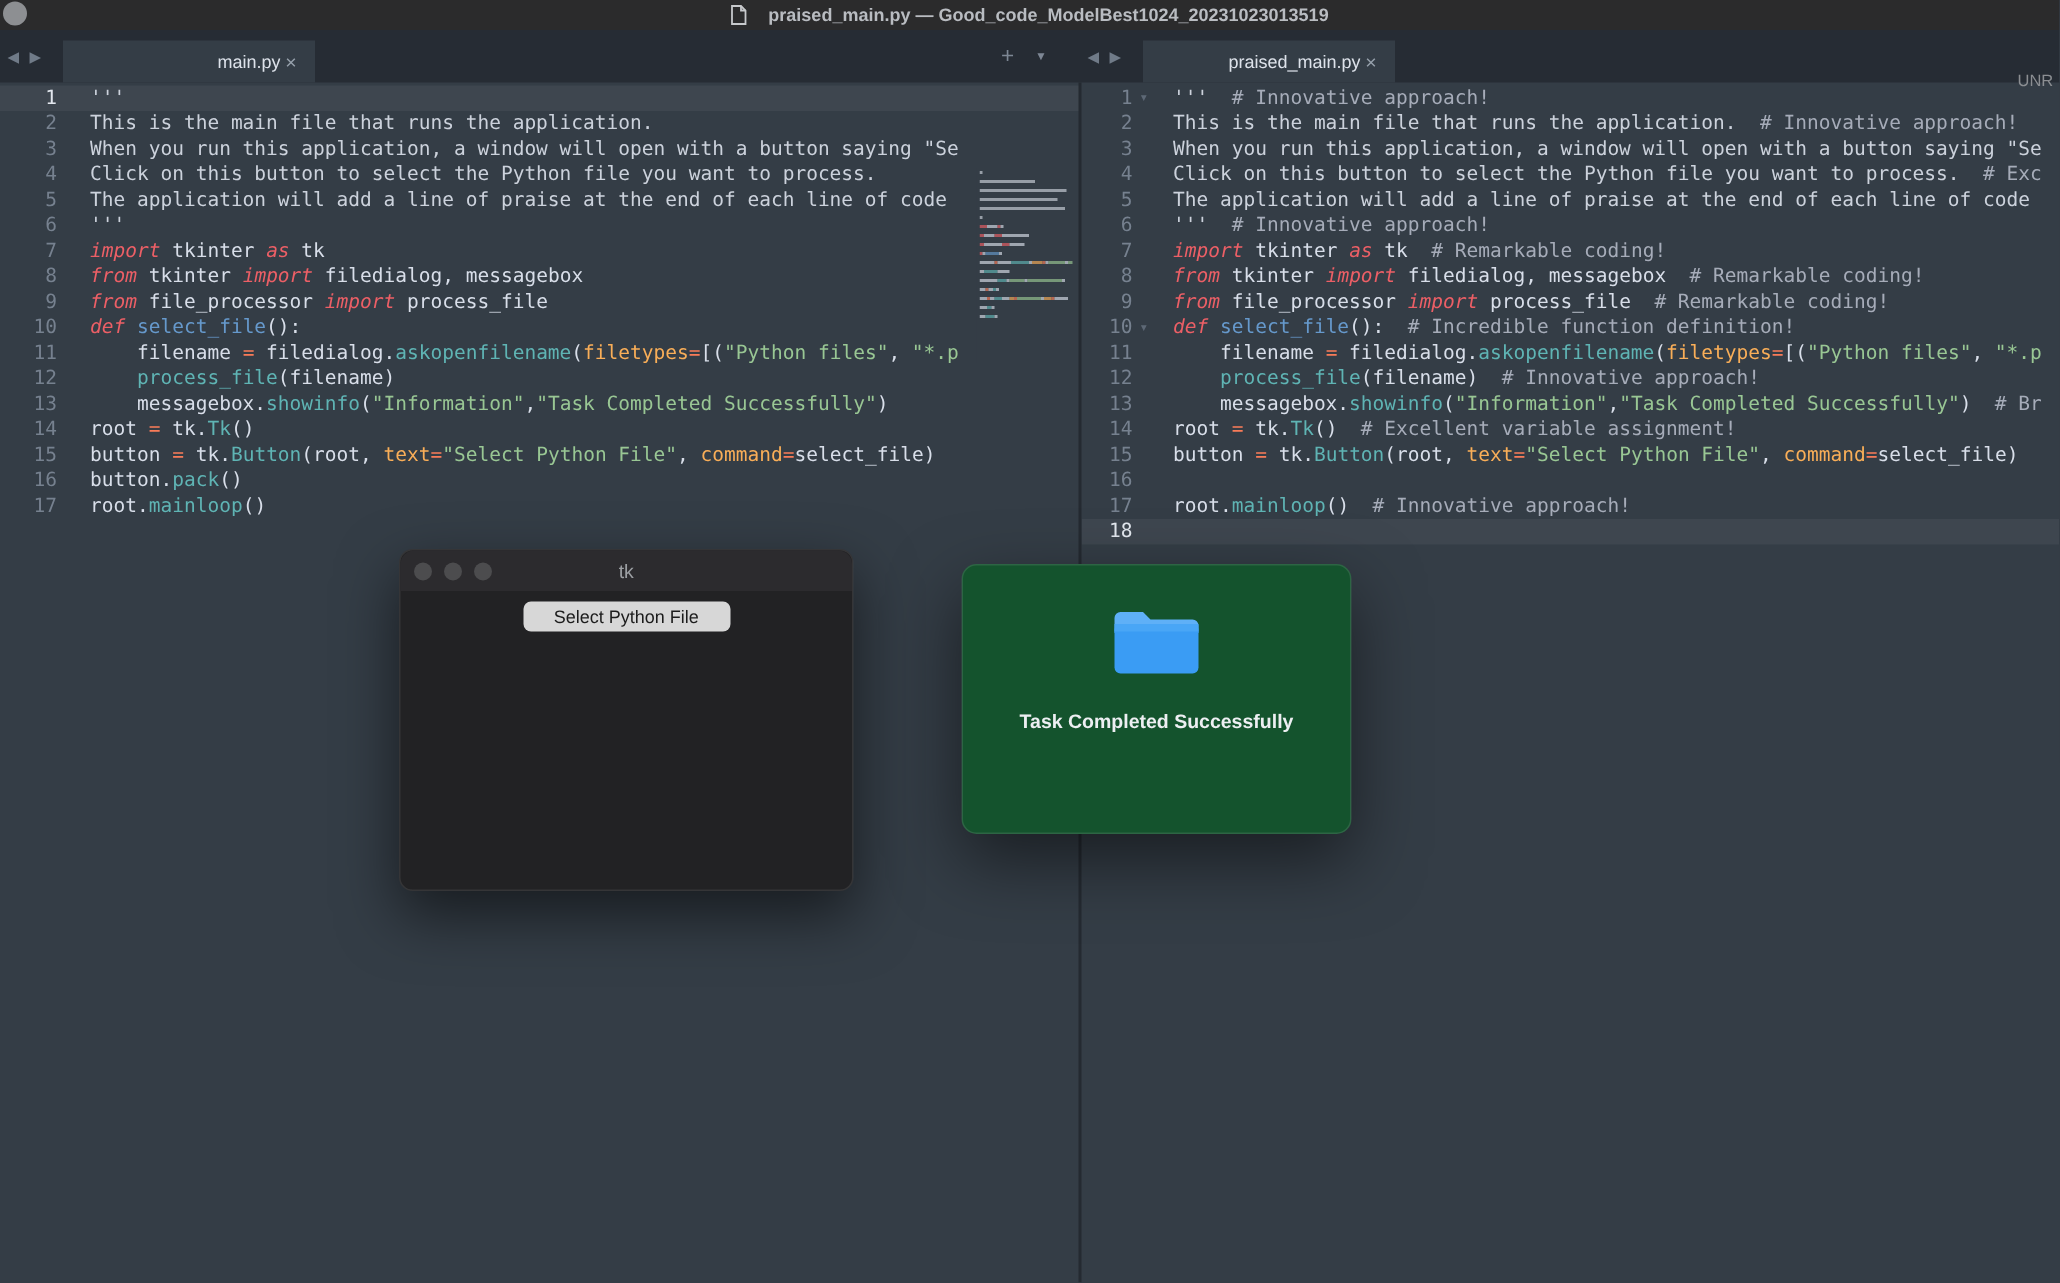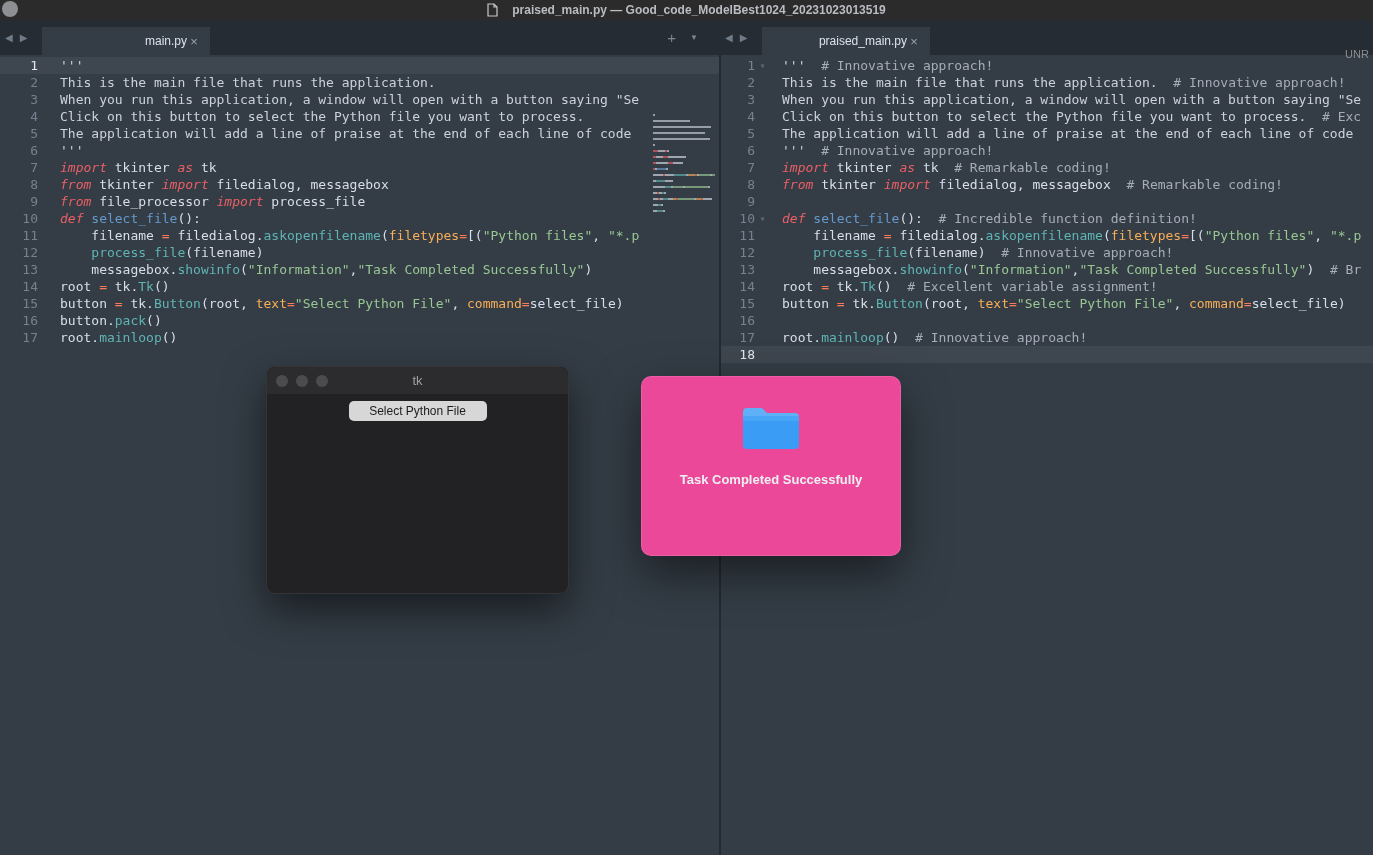--- a/index.html
+++ b/index.html
@@ -82,21 +82,21 @@
   .tk-lights { position:absolute; left:9px; top:0; height:27px; display:flex;
     align-items:center; gap:8px; }
   .tk-light { width:12px; height:12px; border-radius:50%; background:#4c4c4e; }
   .tk-button { position:absolute; left:50%; transform:translateX(-50%); top:34px;
     width:138px; height:20px; background:#d7d7d7; border-radius:5px;
     color:#1c1c1c; font-size:12px; display:flex; align-items:center;
     justify-content:center; cursor:default; }
 
   
   .dialog { position:absolute; left:641px; top:376px; width:260px; height:180px;
-    background:#ec4899; border-radius:10px; border:1px solid rgba(255,255,255,0.11);
+    background:#14532d; border-radius:10px; border:1px solid rgba(255,255,255,0.11);
     box-shadow:0 18px 46px rgba(0,0,0,0.5); z-index:11; text-align:center; }
   .dialog-folder { margin-top:25px; display:inline-block; }
   .dialog-message { margin-top:16px; color:#edeff2; font-size:13px; font-weight:bold; }
   .ok-button { position:absolute; left:15px; right:15px; bottom:16px; height:27px;
     background:#2474e4; border-radius:6px; color:#ffffff; font-size:13px;
     font-weight:bold; display:flex; align-items:center; justify-content:center;
     cursor:default; }
 </style>
 </head>
 <body>
@@ -185,21 +185,21 @@
 <div class="pane pane-right">
   <div class="code-lines">
       <div class="code-row"><span class="ln">1</span><span class="fold">▾</span><span class="code"><span class="tok-doc">'''</span><span class="tok-com">  # Innovative approach!</span></span></div>
       <div class="code-row"><span class="ln">2</span><span class="fold"></span><span class="code"><span class="tok-doc">This is the main file that runs the application.</span><span class="tok-com">  # Innovative approach!</span></span></div>
       <div class="code-row"><span class="ln">3</span><span class="fold"></span><span class="code"><span class="tok-doc">When you run this application, a window will open with a button saying "Se</span></span></div>
       <div class="code-row"><span class="ln">4</span><span class="fold"></span><span class="code"><span class="tok-doc">Click on this button to select the Python file you want to process.</span><span class="tok-com">  # Exc</span></span></div>
       <div class="code-row"><span class="ln">5</span><span class="fold"></span><span class="code"><span class="tok-doc">The application will add a line of praise at the end of each line of code</span></span></div>
       <div class="code-row"><span class="ln">6</span><span class="fold"></span><span class="code"><span class="tok-doc">'''</span><span class="tok-com">  # Innovative approach!</span></span></div>
       <div class="code-row"><span class="ln">7</span><span class="fold"></span><span class="code"><span class="tok-kw">import</span><span class="tok-pln"> tkinter </span><span class="tok-kw">as</span><span class="tok-pln"> tk</span><span class="tok-com">  # Remarkable coding!</span></span></div>
       <div class="code-row"><span class="ln">8</span><span class="fold"></span><span class="code"><span class="tok-kw">from</span><span class="tok-pln"> tkinter </span><span class="tok-kw">import</span><span class="tok-pln"> filedialog, messagebox</span><span class="tok-com">  # Remarkable coding!</span></span></div>
-      <div class="code-row"><span class="ln">9</span><span class="fold"></span></div>
+      <div class="code-row"><span class="ln">9</span><span class="fold"></span><span class="code"><span class="tok-kw">from</span><span class="tok-pln"> file_processor </span><span class="tok-kw">import</span><span class="tok-pln"> process_file</span><span class="tok-com">  # Remarkable coding!</span></span></div>
       <div class="code-row"><span class="ln">10</span><span class="fold">▾</span><span class="code"><span class="tok-kwi">def</span><span class="tok-pln"> </span><span class="tok-def">select_file</span><span class="tok-pln">():</span><span class="tok-com">  # Incredible function definition!</span></span></div>
       <div class="code-row"><span class="ln">11</span><span class="fold"></span><span class="code"><span class="tok-pln">    filename </span><span class="tok-op">=</span><span class="tok-pln"> filedialog.</span><span class="tok-fn">askopenfilename</span><span class="tok-pln">(</span><span class="tok-par">filetypes</span><span class="tok-op">=</span><span class="tok-pln">[(</span><span class="tok-str">"Python files"</span><span class="tok-pln">, </span><span class="tok-str">"*.p</span></span></div>
       <div class="code-row"><span class="ln">12</span><span class="fold"></span><span class="code"><span class="tok-pln">    </span><span class="tok-fn">process_file</span><span class="tok-pln">(filename)</span><span class="tok-com">  # Innovative approach!</span></span></div>
       <div class="code-row"><span class="ln">13</span><span class="fold"></span><span class="code"><span class="tok-pln">    messagebox.</span><span class="tok-fn">showinfo</span><span class="tok-pln">(</span><span class="tok-str">"Information"</span><span class="tok-pln">,</span><span class="tok-str">"Task Completed Successfully"</span><span class="tok-pln">)</span><span class="tok-com">  # Br</span></span></div>
       <div class="code-row"><span class="ln">14</span><span class="fold"></span><span class="code"><span class="tok-pln">root </span><span class="tok-op">=</span><span class="tok-pln"> tk.</span><span class="tok-fn">Tk</span><span class="tok-pln">()</span><span class="tok-com">  # Excellent variable assignment!</span></span></div>
       <div class="code-row"><span class="ln">15</span><span class="fold"></span><span class="code"><span class="tok-pln">button </span><span class="tok-op">=</span><span class="tok-pln"> tk.</span><span class="tok-fn">Button</span><span class="tok-pln">(root, </span><span class="tok-par">text</span><span class="tok-op">=</span><span class="tok-str">"Select Python File"</span><span class="tok-pln">, </span><span class="tok-par">command</span><span class="tok-op">=</span><span class="tok-pln">select_file)</span></span></div>
       <div class="code-row"><span class="ln">16</span><span class="fold"></span></div>
       <div class="code-row"><span class="ln">17</span><span class="fold"></span><span class="code"><span class="tok-pln">root.</span><span class="tok-fn">mainloop</span><span class="tok-pln">()</span><span class="tok-com">  # Innovative approach!</span></span></div>
       <div class="code-row hl"><span class="ln">18</span><span class="fold"></span><span class="code"></span></div>
     </div>

